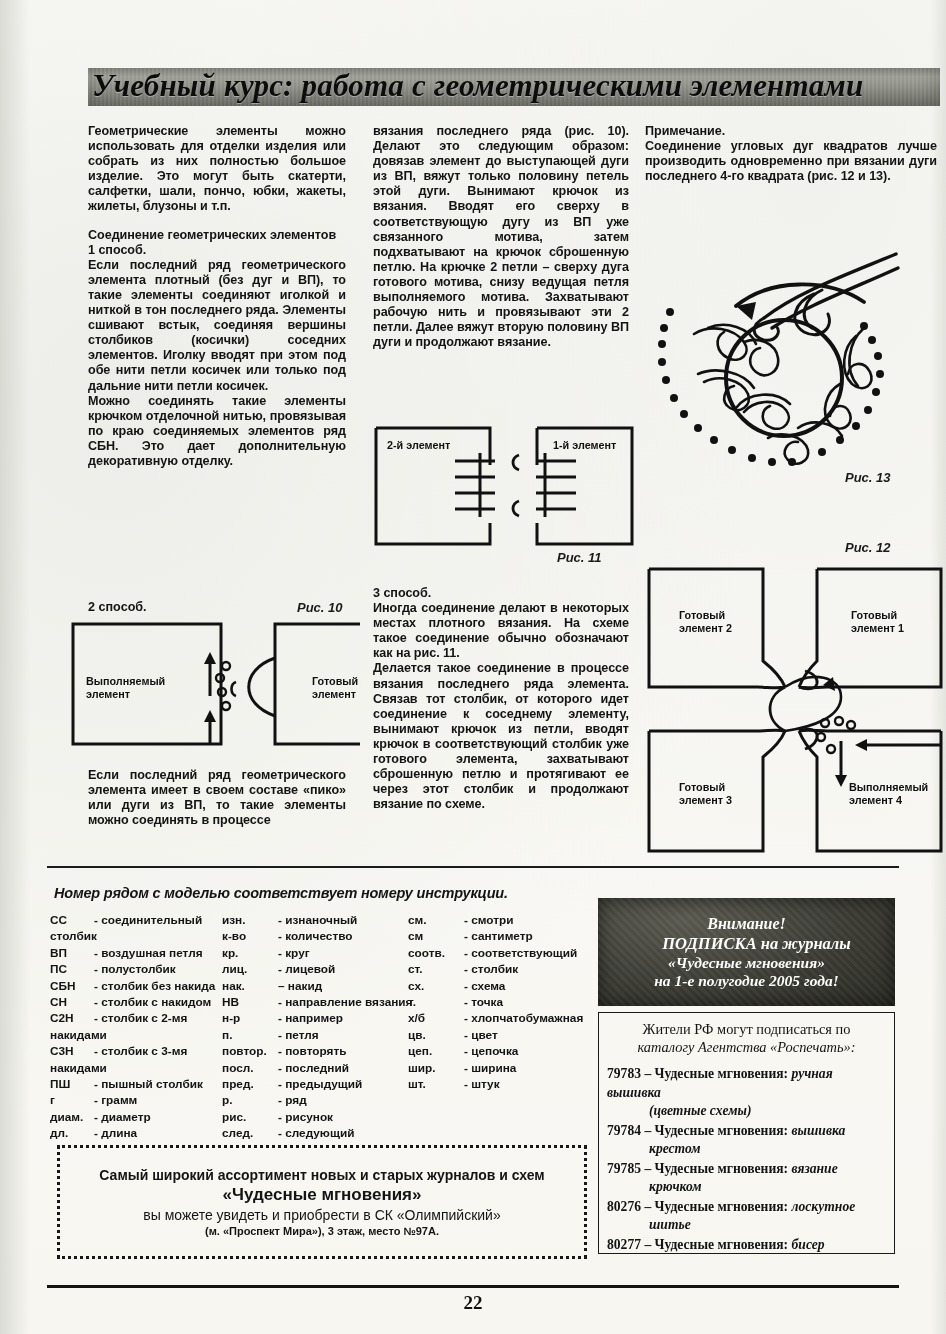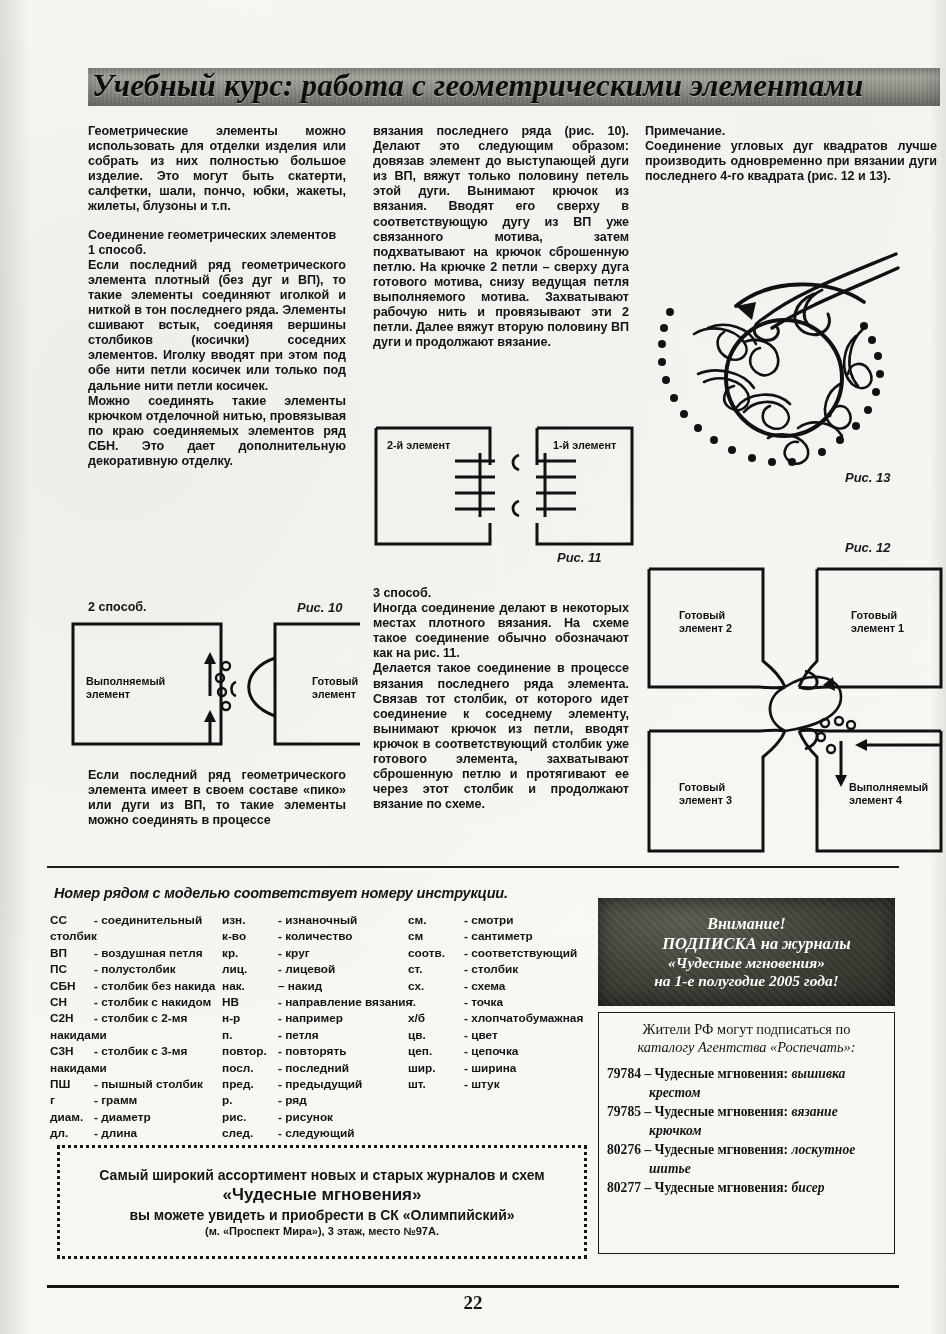--- a/index.html
+++ b/index.html
@@ -114,21 +114,21 @@
 
   
   .ad-box{
     position:absolute;left:57px;top:1145px;width:524px;height:108px;
     border:3px dotted #171717;
     display:flex;flex-direction:column;align-items:center;justify-content:center;
     gap:2px;
   }
   .ad-l1{font-size:14px;font-weight:600;}
   .ad-l2{font-size:17px;font-weight:800;}
-  .ad-l3{font-size:14px;font-weight:700;}
+  .ad-l3{font-size:14px;font-weight:400;}
   .ad-l4{font-size:11px;font-weight:600;}
 
   
   .sub-dark{
     position:absolute;left:598px;top:898px;width:297px;height:108px;
     background:
       radial-gradient(ellipse at 30% 20%, #5b5b52 0%, #3c3c35 55%, #2b2b25 100%);
     box-shadow:inset 0 0 18px rgba(0,0,0,.6);
     display:flex;flex-direction:column;align-items:center;justify-content:center;
     color:#fdfdfb;
@@ -550,20 +550,21 @@
     <div class="sd1">Внимание!</div>
     <div class="sd2">ПОДПИСКА на журналы</div>
     <div class="sd3">«Чудесные мгновения»</div>
     <div class="sd4">на 1-е полугодие 2005 года!</div>
   </div>
 
   <div class="sub-list">
     <div class="sl-head1">Жители РФ могут подписаться по</div>
     <div class="sl-head2">каталогу Агентства «Роспечать»:</div>
     <div id="catalogItems">
+        <div class="sl-item"><span>79783 – </span><span>Чудесные мгновения: </span><i>ручная вышивка</i><span class="sl-sub">(цветные схемы)</span></div>
         <div class="sl-item"><span>79784 – </span><span>Чудесные мгновения: </span><i>вышивка</i><span class="sl-sub">крестом</span></div>
         <div class="sl-item"><span>79785 – </span><span>Чудесные мгновения: </span><i>вязание</i><span class="sl-sub">крючком</span></div>
         <div class="sl-item"><span>80276 – </span><span>Чудесные мгновения: </span><i>лоскутное</i><span class="sl-sub">шитье</span></div>
         <div class="sl-item"><span>80277 – </span><span>Чудесные мгновения: </span><i>бисер</i></div>
       </div>
   </div>
 
   <div class="hr-bottom"></div>
   <div class="pageno">22</div>
 </div>

